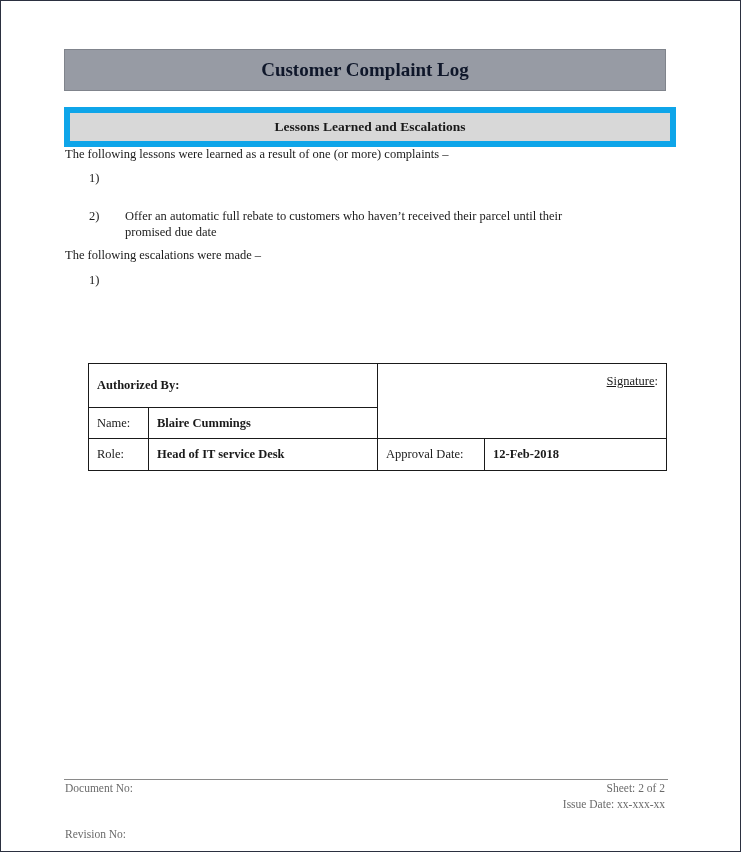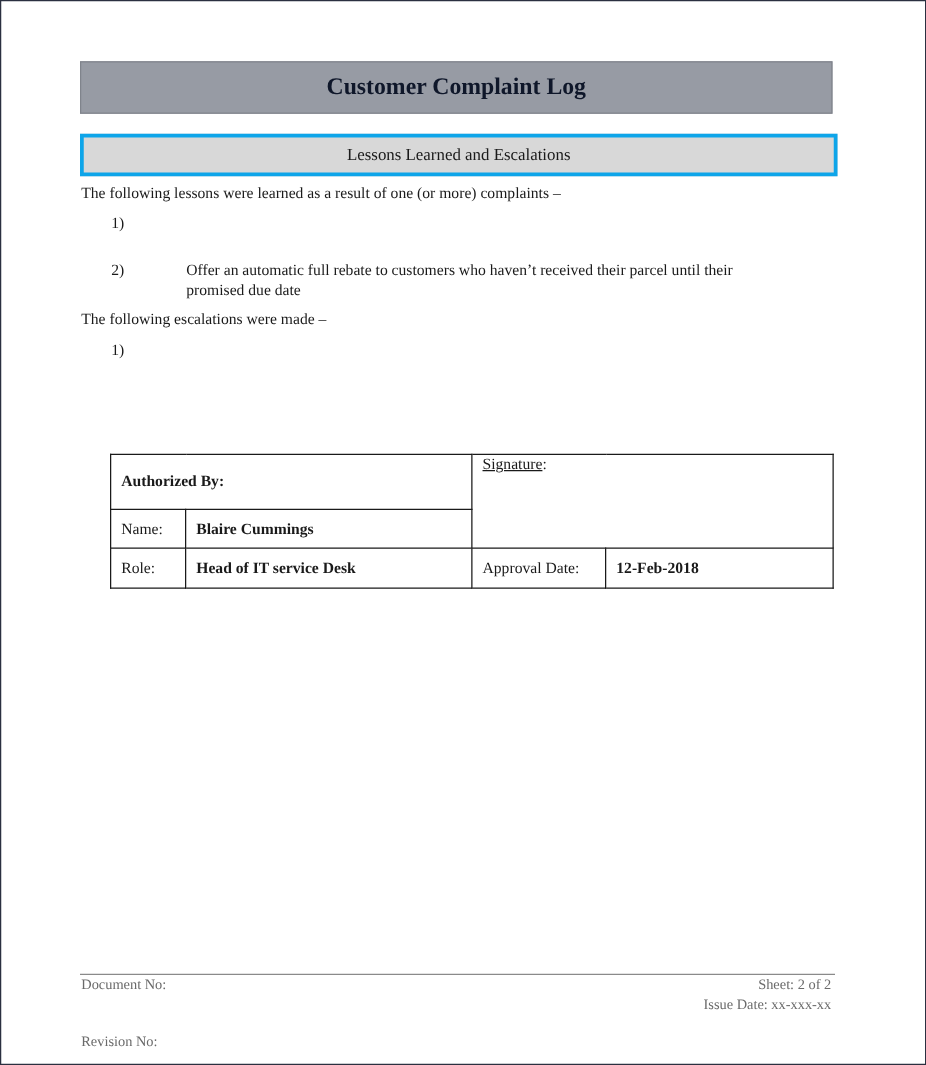--- a/index.html
+++ b/index.html
@@ -15,23 +15,23 @@
   }
   .title-bar {
     position: absolute; left: 63px; top: 48px; width: 600px; height: 40px;
     background: #979ba4; border: 1px solid #80848c;
     display: flex; align-items: center; justify-content: center;
     color: #0f172a; font-size: 19px; font-weight: bold;
     font-family: "Liberation Serif", "DejaVu Serif", serif;
   }
   .section-bar {
     position: absolute; left: 63px; top: 106px; width: 600px; height: 28px;
-    background: #d8d8d8; border: 3px solid #0ea5e9;
+    background: #d8d8d8; border: 6px solid #0ea5e9;
     display: flex; align-items: center; justify-content: center;
-    font-size: 13.5px; font-weight: normal;
+    font-size: 13.5px; font-weight: bold;
     font-family: "Liberation Serif", "DejaVu Serif", serif;
   }
   .body-text {
     position: absolute; font-size: 12.5px; line-height: 16px;
     font-family: "Liberation Serif", "DejaVu Serif", serif;
   }
   .list-item { position: absolute; font-size: 12.5px; line-height: 16px;
     font-family: "Liberation Serif", "DejaVu Serif", serif; }
   .list-num { position: absolute; left: 0; top: 0; }
   .list-text { position: absolute; top: 0; }
@@ -66,21 +66,21 @@
   <div class="section-bar">Lessons Learned and Escalations</div>
 
   <div class="body-text" style="left:64px; top:145px;">The following lessons were learned as a result of one (or more) complaints –</div>
 
   <div class="list-item" style="left:88px; top:169px; width:580px; height:32px;">
     <span class="list-num">1)</span>
   </div>
 
   <div class="list-item" style="left:88px; top:207px; width:580px; height:32px;">
     <span class="list-num">2)</span>
-    <span class="list-text" style="left:36px;margin-left:24px;">
+    <span class="list-text" style="left:36px;">
       <span>Offer an automatic full rebate to customers who haven’t received their parcel until their</span><br>
       <span>promised due date</span>
     </span>
   </div>
 
   <div class="body-text" style="left:64px; top:246px;">The following escalations were made –</div>
 
   <div class="list-item" style="left:88px; top:271px; width:580px; height:32px;">
     <span class="list-num">1)</span>
   </div>
@@ -88,21 +88,21 @@
   <table class="auth">
     <colgroup>
       <col style="width:60px">
       <col style="width:229px">
       <col style="width:107px">
       <col style="width:182px">
     </colgroup>
     <tbody>
         <tr style="height:44px;">
       <td colspan="2" class="bold">Authorized By:</td>
-      <td colspan="2" rowspan="2" style="vertical-align:top; ">
+      <td colspan="2" rowspan="2" style="vertical-align:top; padding-top:10px;text-align:right;">
         <span class="underline">Signature</span><span>:</span>
       </td>
     </tr>
     <tr style="height:31px;">
       <td>Name:</td>
       <td class="bold">Blaire Cummings</td>
     </tr>
     <tr style="height:32px;">
       <td>Role:</td>
       <td class="bold">Head of IT service Desk</td>

